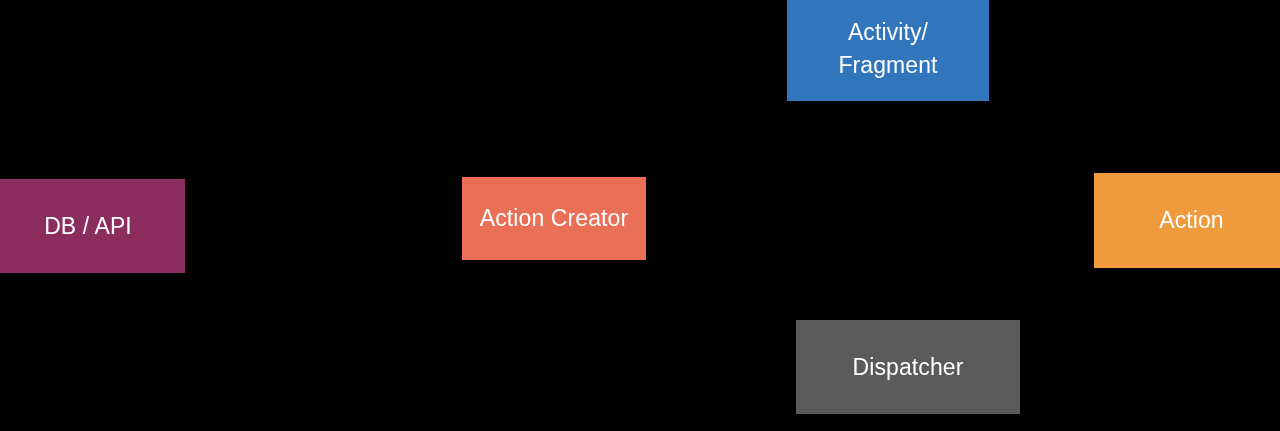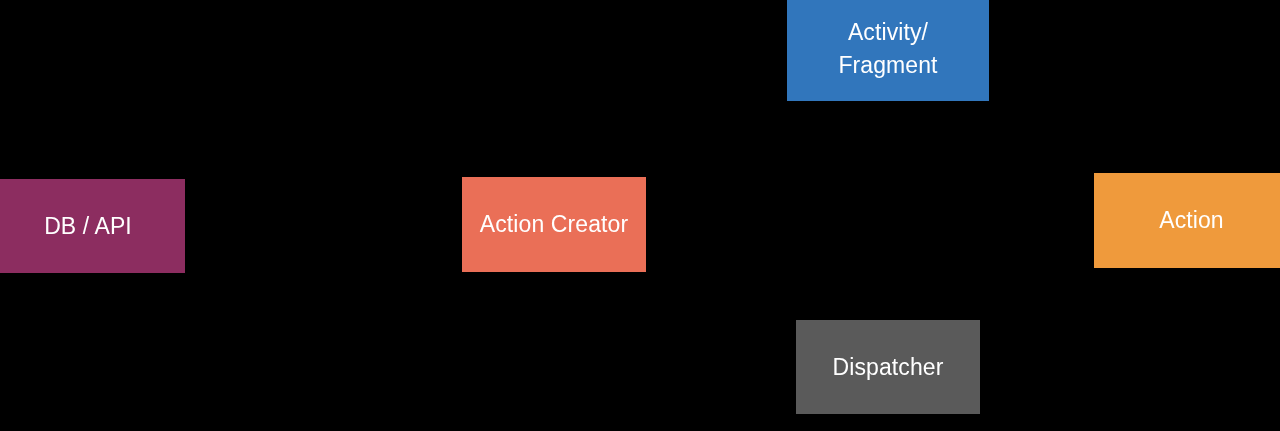--- a/index.html
+++ b/index.html
@@ -54,36 +54,36 @@
     top: 179px;
     width: 194px;
     height: 94px;
     background: #8c2d60;
   }
   
   #node-action-creator {
     left: 462px;
     top: 177px;
     width: 184px;
-    height: 95px;
+    height: 83px;
     background: #ea6f57;
   }
   
   #node-store {
     left: 1094px;
     top: 173px;
     width: 195px;
     height: 95px;
     background: #ef9a3c;
   }
   
   #node-dispatcher {
     left: 796px;
     top: 320px;
-    width: 184px;
+    width: 224px;
     height: 94px;
     background: #5a5a5a;
   }
 </style>
 </head>
 <body>
 
 <div id="canvas">
 
   <div class="node" id="node-activity-fragment">

